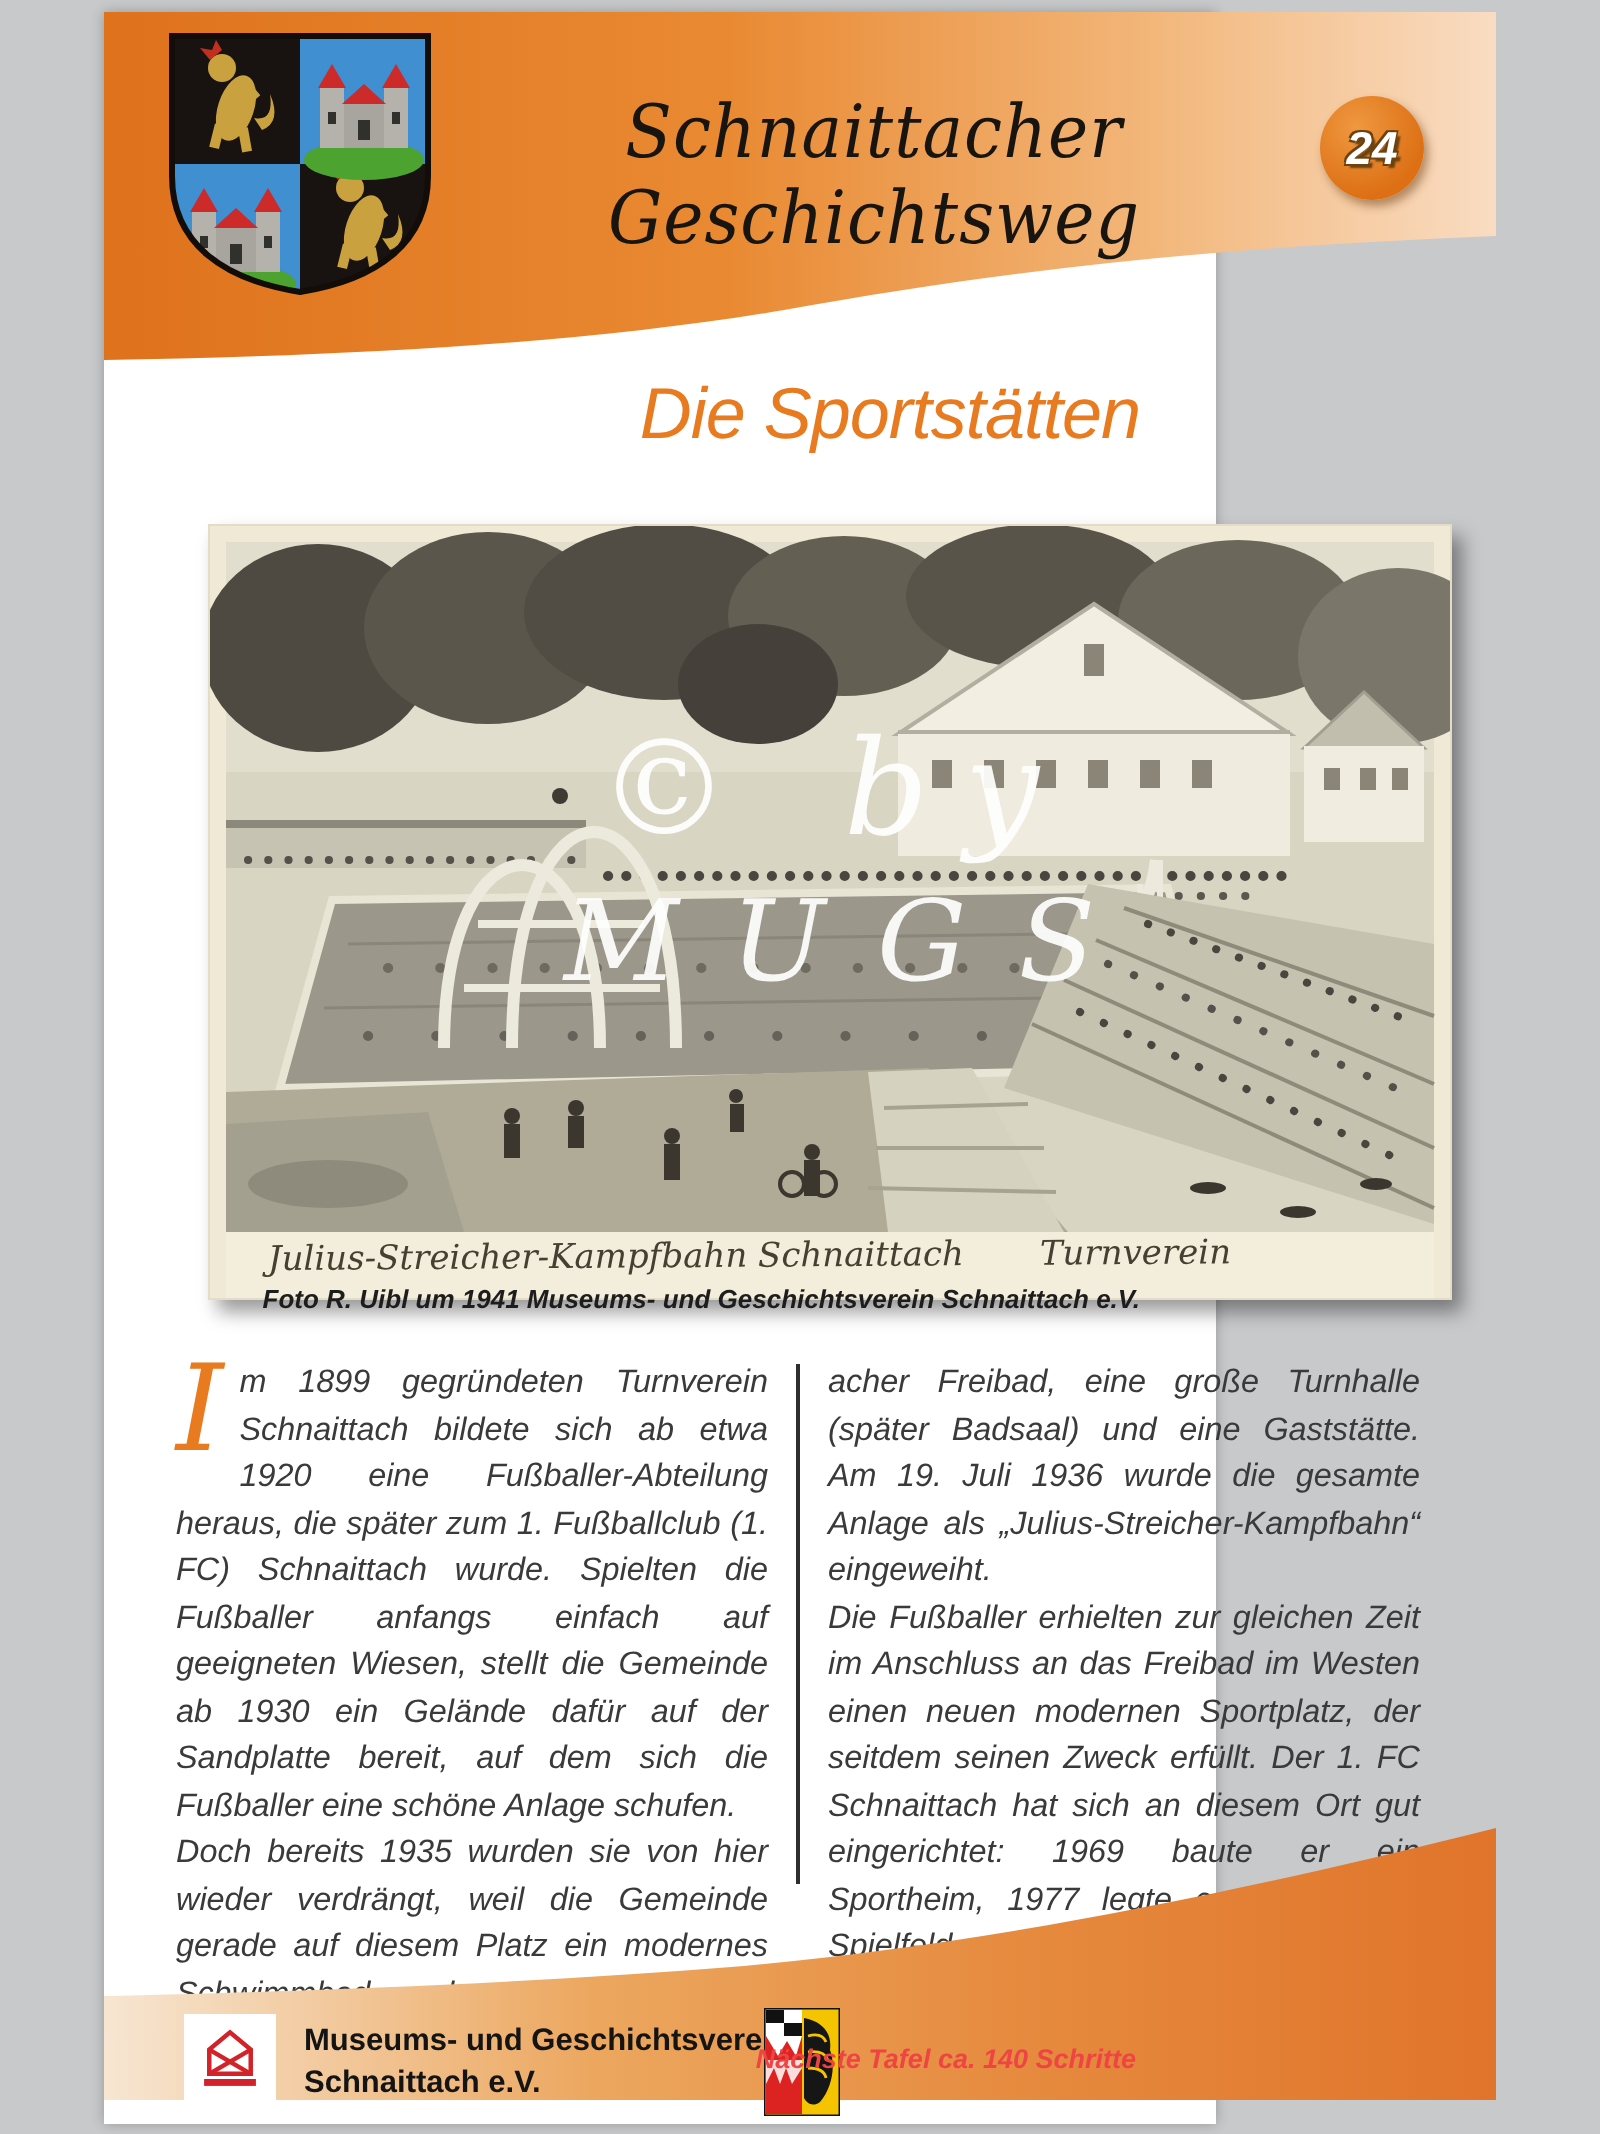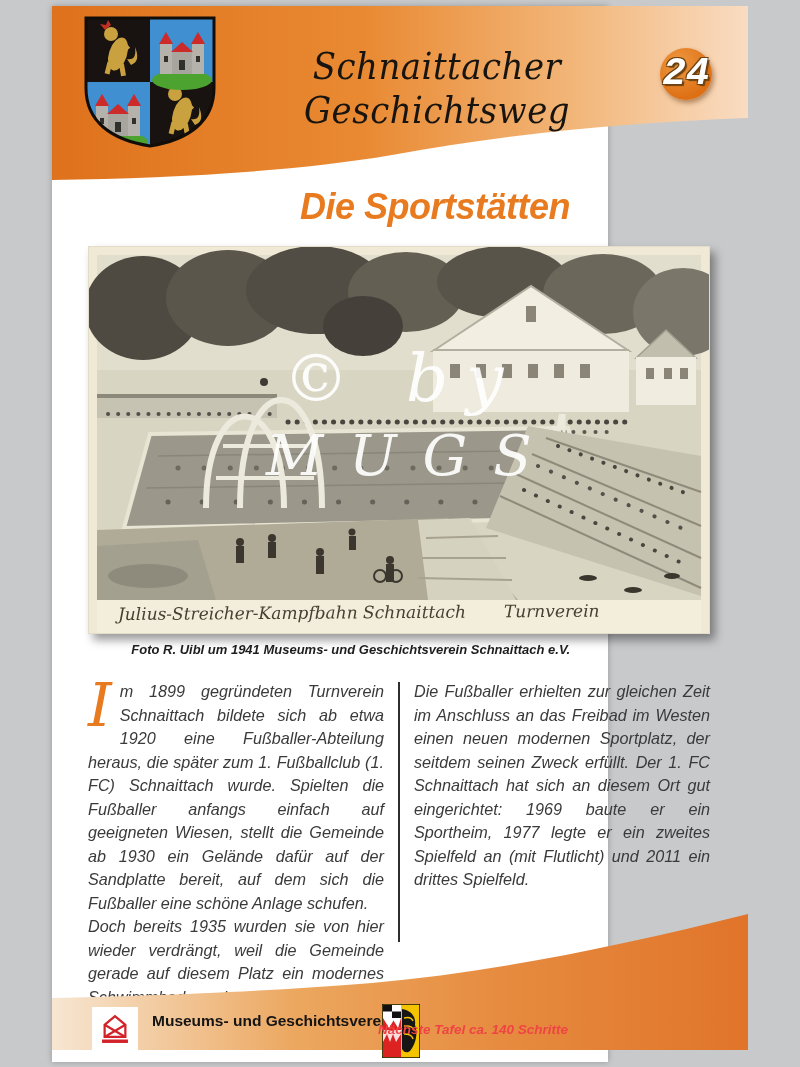--- a/index.html
+++ b/index.html
@@ -20,33 +20,32 @@
     font-family:"DejaVu Serif",serif;font-style:italic;font-weight:500;
     font-size:34px;color:#181410;letter-spacing:.5px;transform:scaleY(1.08);
   }
   .badge{
     position:absolute;left:608px;top:42px;width:52px;height:52px;border-radius:50%;
     background:radial-gradient(circle at 35% 30%,#ef9840,#dd7015 70%);
     box-shadow:2px 3px 5px rgba(90,45,0,.45);
     display:flex;align-items:center;justify-content:center;
   }
   .badge span{
-    font-size:39px;font-weight:bold;font-style:italic;color:#fff;
+    font-size:23px;font-weight:bold;font-style:italic;color:#fff;
     text-shadow:-1px -1px 0 #6b4210,1px -1px 0 #6b4210,-1px 1px 0 #6b4210,2px 2px 1px #6b4210;
-    font-family:Liberation Mono, monospace;
   }
   
   .page-heading{
     position:absolute;right:38px;top:180px;
-    font-size:36px;font-weight:bold;font-style:italic;color:#e87a1f;
+    font-size:36px;font-weight:normal;font-style:italic;color:#e87a1f;
     letter-spacing:-.5px;
   }
   
   .photo{
-    position:absolute;left:36px;top:240px;width:622px;height:388px;margin:0;
+    position:absolute;left:36px;top:240px;width:622px;height:388px;margin:16px;
     box-shadow:5px 6px 9px rgba(0,0,0,.4);
   }
   .photo svg{display:block;}
   .wm{
     position:absolute;color:#fff;opacity:.93;
     font-family:"DejaVu Serif",serif;font-style:italic;line-height:1;
     pointer-events:none;white-space:nowrap;
   }
   .wm-top{left:195px;top:100px;font-size:66px;letter-spacing:18px;}
   .wm-bottom{left:178px;top:182px;font-size:56px;letter-spacing:26px;}
@@ -303,20 +302,21 @@
 
   <div class="credit">Foto R. Uibl um 1941 Museums- und Geschichtsverein Schnaittach e.V.</div>
 
   <div class="article">
     <div class="col col-left">
       <p><span class="dropcap">I</span><span>m 1899 gegründeten Turnverein Schnaitt­ach bildete sich ab etwa 1920 eine Fußballer-Abteilung heraus, die später zum 1. Fußball­club (1. FC) Schnaittach wurde. Spielten die Fußballer anfangs einfach auf geeigneten Wie­sen, stellt die Gemeinde ab 1930 ein Gelände dafür auf der Sandplatte bereit, auf dem sich die Fußballer eine schöne Anlage schufen.</span></p>
       <p>Doch bereits 1935 wurden sie von hier wieder verdrängt, weil die Gemeinde gerade auf die­sem Platz ein modernes Schwimmbad plante. Als Folge entstanden hier ab 1935 das Schnaitt-</p>
     </div>
     <div class="divider"></div>
     <div class="col col-right">
+      <p>acher Freibad, eine große Turnhalle (später Badsaal) und eine Gaststätte. Am 19. Juli 1936 wurde die gesamte Anlage als „Julius-Streicher-Kampfbahn“ eingeweiht.</p>
       <p>Die Fußballer erhielten zur gleichen Zeit im An­schluss an das Freibad im Westen einen neu­en modernen Sportplatz, der seitdem seinen Zweck erfüllt. Der 1. FC Schnaittach hat sich an diesem Ort gut eingerichtet: 1969 baute er ein Sportheim, 1977 legte er ein zweites Spielfeld an (mit Flutlicht) und 2011 ein drittes Spielfeld.</p>
     </div>
   </div>
 
   <svg class="ftr-band" viewBox="0 0 696 170" width="696" height="170">
     <defs>
       <linearGradient id="ftrg" x1="0" y1="0" x2="1" y2="0">
         <stop offset="0" stop-color="#f7e6d2"></stop>
         <stop offset="0.35" stop-color="#eca75f"></stop>
         <stop offset="0.65" stop-color="#e68b3f"></stop>
@@ -332,20 +332,21 @@
         <polygon points="10,30 10,16 22,6 34,16 34,30"></polygon>
         <line x1="10" y1="16" x2="34" y2="30"></line>
         <line x1="34" y1="16" x2="10" y2="30"></line>
       </g>
       <rect x="7" y="33" width="30" height="4" fill="#d2232a"></rect>
     </svg>
   </div>
 
   <div class="ftr-org">
     <div>Museums- und Geschichtsverein</div>
+    <div>Schnaittach e.V.</div>
   </div>
 
   <svg class="mf-arms" viewBox="0 0 38 54">
     <rect x="0" y="0" width="38" height="54" fill="#f5c400" stroke="#111" stroke-width="1.5"></rect>
     <rect x="1" y="1" width="18" height="13" fill="#ffffff"></rect>
     <rect x="1" y="1" width="9" height="6.5" fill="#111"></rect>
     <rect x="10" y="7.5" width="9" height="6.5" fill="#111"></rect>
     <rect x="1" y="14" width="18" height="39" fill="#d22"></rect>
     <polygon points="1,14 7,24 13,14" fill="#fff"></polygon>
     <polygon points="10,14 16,24 19,14" fill="#fff"></polygon>

